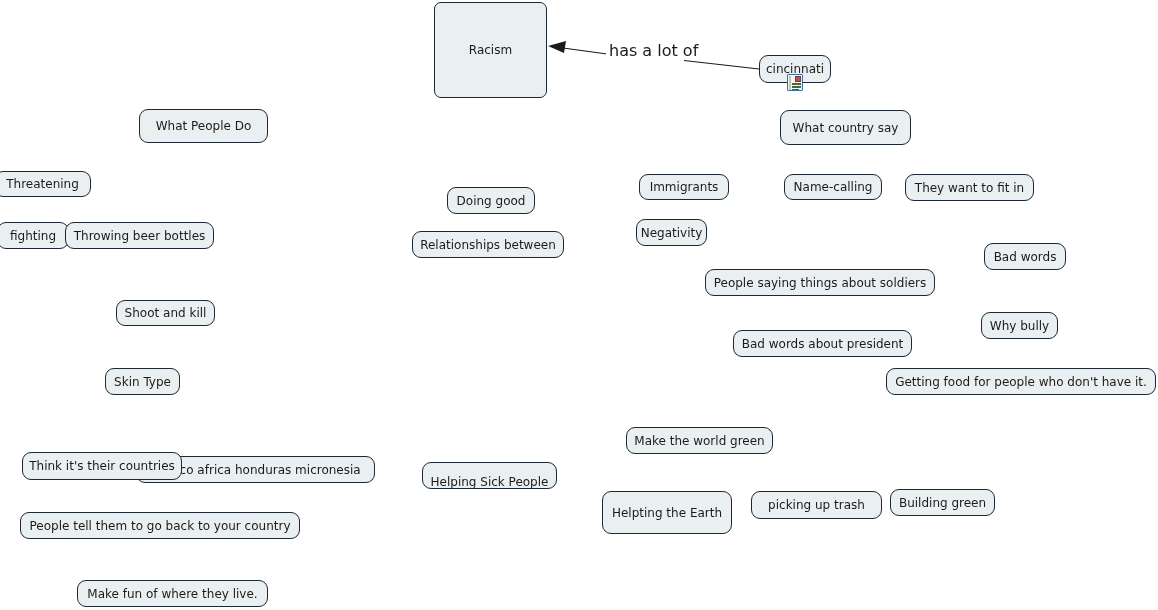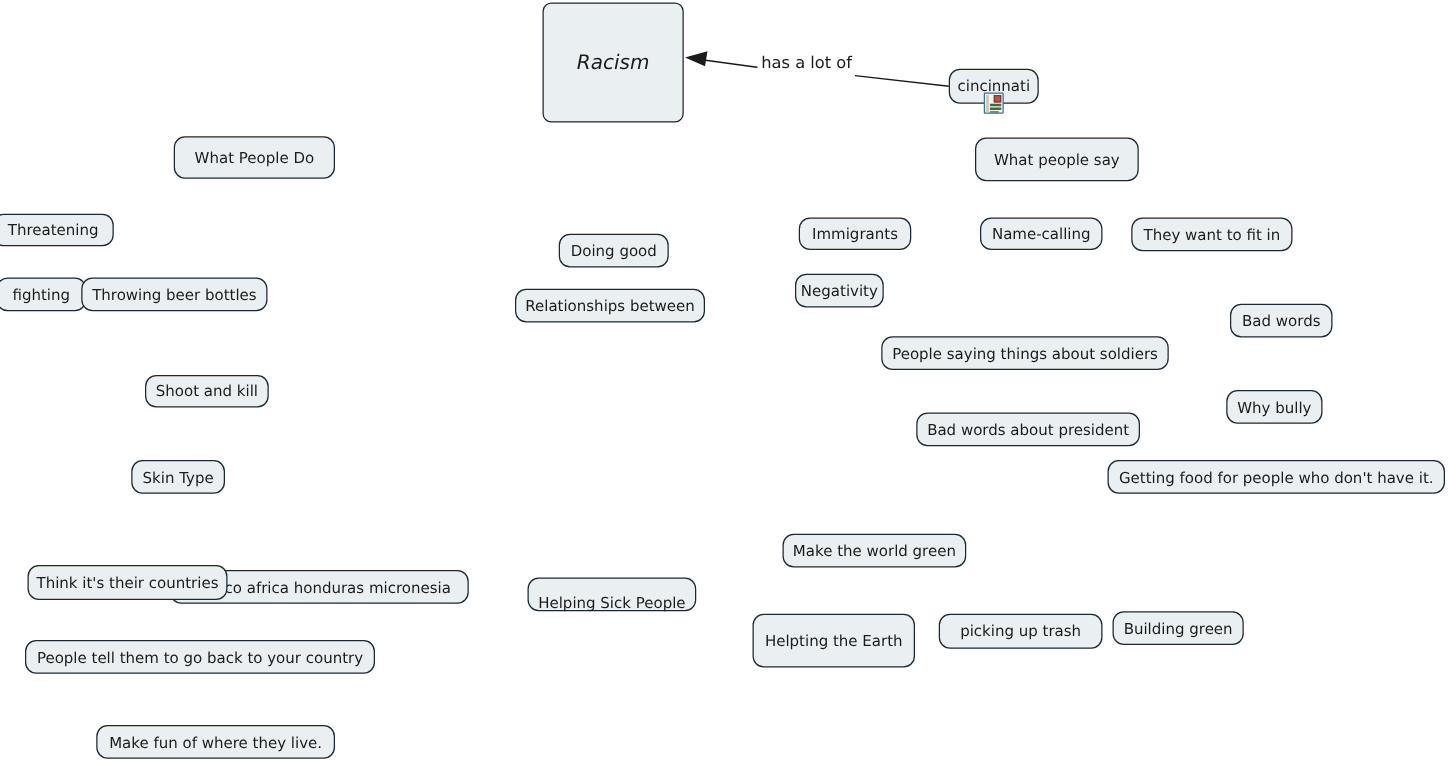--- a/index.html
+++ b/index.html
@@ -38,35 +38,34 @@
     font-size: 12px;
     line-height: 1;
     display: flex;
     align-items: center;
     justify-content: center;
     padding: 0 11px;
     white-space: nowrap;
     box-shadow: 0 0 0 0 rgba(0,0,0,0);
   }
   .node.root {
-    font-size: 16px;
+    font-size: 12px;
     border-radius: 7px;
     border-width: 1px;
     align-items: center;
     justify-content: center;
-    font-style: italic;
   }
   .node.has-icon {
     border-radius: 9px;
   }
   .edge-label {
     position: absolute;
     background: #ffffff;
     color: #1b1b1b;
-    font-size: 13px;
+    font-size: 16px;
     line-height: 1;
     padding: 1px 3px;
     white-space: nowrap;
   }
   .attach-icon {
     position: absolute;
     width: 16px;
     height: 17px;
     box-sizing: border-box;
     border: 1px solid #3b6ea5;
@@ -115,21 +114,21 @@
       <div class="node root" style="left: 434px; top: 2px; width: 113px; height: 96px; z-index: 10;">
         <span>Racism</span>
       </div>
       <div class="node has-icon" style="left: 759px; top: 55px; width: 72px; height: 28px; z-index: 11;">
         <span>cincinnati</span>
       </div>
       <div class="node" style="left: 139px; top: 109px; width: 129px; height: 34px; z-index: 12;">
         <span>What People Do</span>
       </div>
       <div class="node" style="left: 780px; top: 110px; width: 131px; height: 35px; z-index: 13;">
-        <span>What people say</span>
+        <span>What country say</span>
       </div>
       <div class="node" style="left: -6px; top: 171px; width: 97px; height: 26px; z-index: 14;">
         <span>Threatening</span>
       </div>
       <div class="node" style="left: 639px; top: 174px; width: 90px; height: 26px; z-index: 15;">
         <span>Immigrants</span>
       </div>
       <div class="node" style="left: 784px; top: 174px; width: 98px; height: 26px; z-index: 16;">
         <span>Name-calling</span>
       </div>

